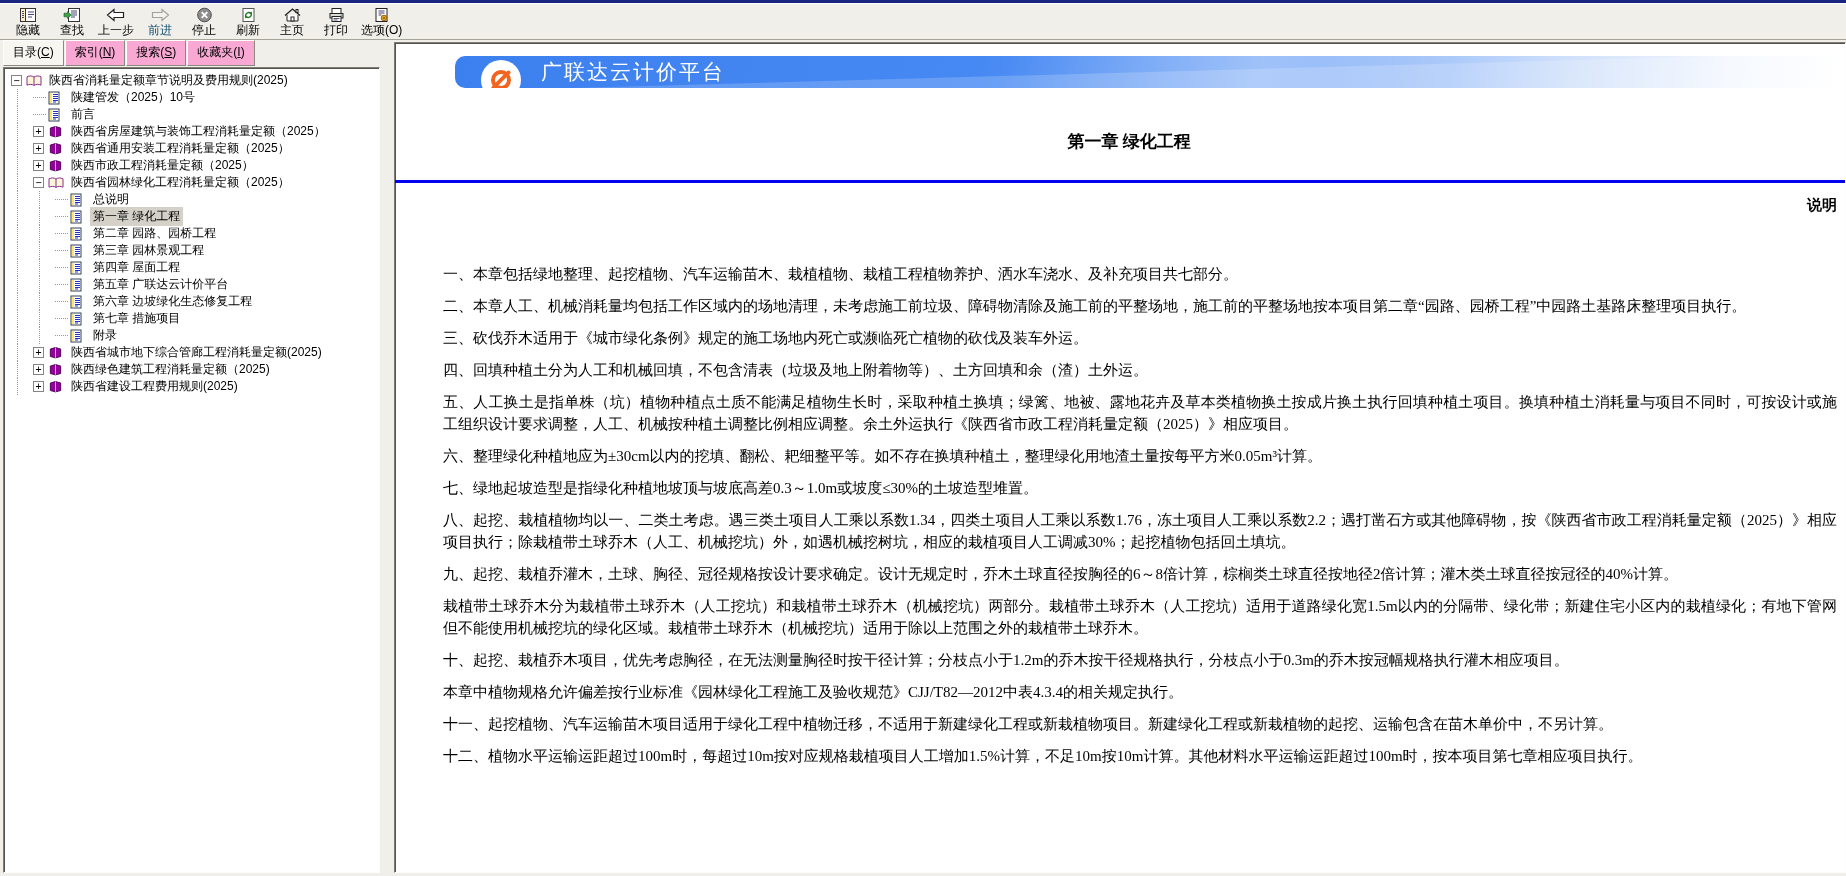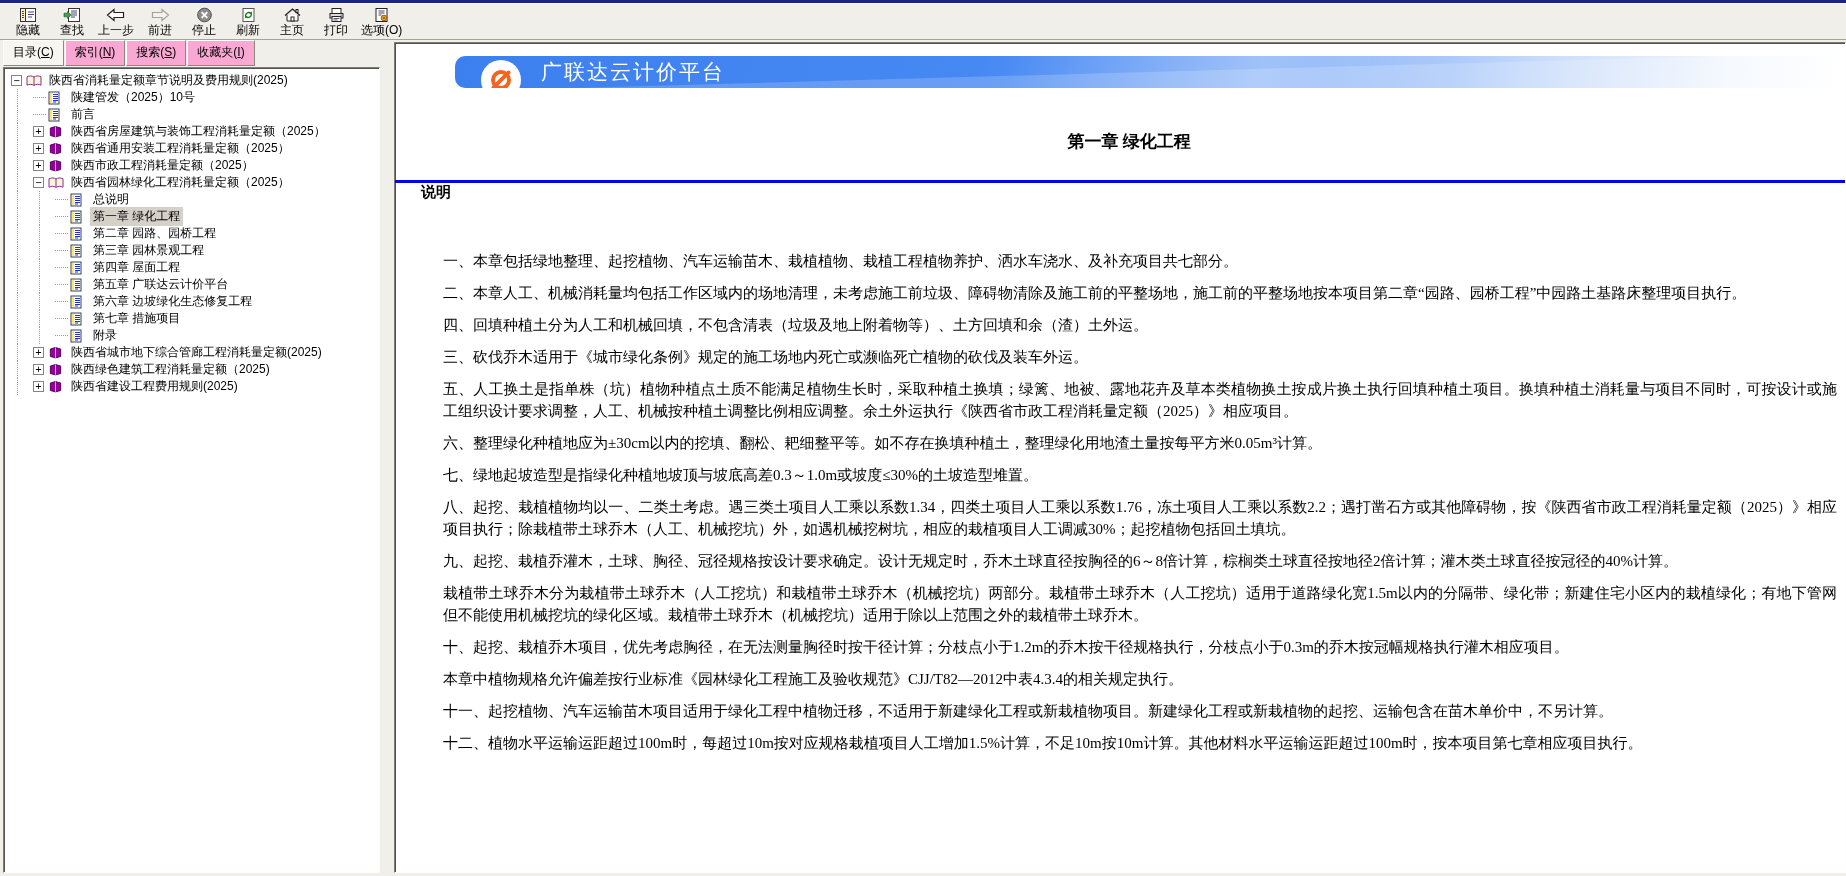--- a/index.html
+++ b/index.html
@@ -17,21 +17,21 @@
     height:37px; display:flex; align-items:flex-start; 
     padding:1px 4px 2px 6px;
     border-bottom:1px solid #a7a49a; box-shadow:0 1px 0 #fff inset;
   }
   .tbtn {
     min-width:44px; padding:1px 2px;
     display:flex; flex-direction:column; align-items:center; justify-content:flex-end;
     font-size:12px; line-height:13px; gap:1px; border:1px solid transparent; cursor:default;
   }
   .tbtn .ticon { height:17px; display:flex; align-items:center; }
-  .tbtn.disabled { color:#000000; }
+  .tbtn.disabled { color:#0c4a6e; }
 
   
   .workspace { display:flex; height:836px; }
   .left-panel { width:380px; display:flex; flex-direction:column; padding:2px 0 3px 3px; }
   .tabrow { height:25px; display:flex; align-items:flex-end; padding-bottom:1px; }
   .tab {
     font-size:12px; padding:3px 9px 4px; background:#f9a8d4;
     border:1px solid; border-color:#ffffff #8a887f #8a887f #ffffff;
     margin-right:1px; white-space:nowrap; cursor:default;
   }
@@ -84,21 +84,21 @@
     background:#fff; border-radius:50%; display:flex; align-items:center; justify-content:center; z-index:2;
   }
   .banner-title {
     position:absolute; left:86px; top:50%; transform:translateY(-50%);
     color:#fff; font-size:21px; letter-spacing:2px; z-index:2;
   }
 
   .doc-area { font-family:"Liberation Serif","DejaVu Serif",serif; }
   .chapter-title { text-align:center; font-weight:bold; font-size:17px; margin-top:42px; }
   .blue-rule { height:3px; background:#0202f0; margin:27px -8px 0 -26px; }
-  .section-title { text-align:left; font-weight:bold; font-size:15px; margin-top:0; }
+  .section-title { text-align:right; font-weight:bold; font-size:15px; margin-top:13px; }
   .doc { margin-top:48px; font-size:15px; line-height:22px; text-align:justify;margin-left:22px; }
   .doc p { margin:0 0 10px 0; }
 </style>
 </head>
 <body>
 
 <div class="titlebar-strip"></div>
 
 <div class="toolbar">
   <div class="tbtn">
@@ -472,22 +472,22 @@
       </div>
 
       <div class="doc-area">
         <div class="chapter-title">第一章 绿化工程</div>
         <div class="blue-rule"></div>
         <div class="section-title">说明</div>
 
         <div class="doc">
           <p>一、本章包括绿地整理、起挖植物、汽车运输苗木、栽植植物、栽植工程植物养护、洒水车浇水、及补充项目共七部分。</p>
           <p>二、本章人工、机械消耗量均包括工作区域内的场地清理，未考虑施工前垃圾、障碍物清除及施工前的平整场地，施工前的平整场地按本项目第二章“园路、园桥工程”中园路土基路床整理项目执行。</p>
+          <p>三、砍伐乔木适用于《城市绿化条例》规定的施工场地内死亡或濒临死亡植物的砍伐及装车外运。</p>
           <p>四、回填种植土分为人工和机械回填，不包含清表（垃圾及地上附着物等）、土方回填和余（渣）土外运。</p>
-          <p>三、砍伐乔木适用于《城市绿化条例》规定的施工场地内死亡或濒临死亡植物的砍伐及装车外运。</p>
           <p>五、人工换土是指单株（坑）植物种植点土质不能满足植物生长时，采取种植土换填；绿篱、地被、露地花卉及草本类植物换土按成片换土执行回填种植土项目。换填种植土消耗量与项目不同时，可按设计或施工组织设计要求调整，人工、机械按种植土调整比例相应调整。余土外运执行《陕西省市政工程消耗量定额（2025）》相应项目。</p>
           <p>六、整理绿化种植地应为±30cm以内的挖填、翻松、耙细整平等。如不存在换填种植土，整理绿化用地渣土量按每平方米0.05m³计算。</p>
           <p>七、绿地起坡造型是指绿化种植地坡顶与坡底高差0.3～1.0m或坡度≤30%的土坡造型堆置。</p>
           <p>八、起挖、栽植植物均以一、二类土考虑。遇三类土项目人工乘以系数1.34，四类土项目人工乘以系数1.76，冻土项目人工乘以系数2.2；遇打凿石方或其他障碍物，按《陕西省市政工程消耗量定额（2025）》相应项目执行；除栽植带土球乔木（人工、机械挖坑）外，如遇机械挖树坑，相应的栽植项目人工调减30%；起挖植物包括回土填坑。</p>
           <p>九、起挖、栽植乔灌木，土球、胸径、冠径规格按设计要求确定。设计无规定时，乔木土球直径按胸径的6～8倍计算，棕榈类土球直径按地径2倍计算；灌木类土球直径按冠径的40%计算。</p>
           <p>栽植带土球乔木分为栽植带土球乔木（人工挖坑）和栽植带土球乔木（机械挖坑）两部分。栽植带土球乔木（人工挖坑）适用于道路绿化宽1.5m以内的分隔带、绿化带；新建住宅小区内的栽植绿化；有地下管网但不能使用机械挖坑的绿化区域。栽植带土球乔木（机械挖坑）适用于除以上范围之外的栽植带土球乔木。</p>
           <p>十、起挖、栽植乔木项目，优先考虑胸径，在无法测量胸径时按干径计算；分枝点小于1.2m的乔木按干径规格执行，分枝点小于0.3m的乔木按冠幅规格执行灌木相应项目。</p>
           <p>本章中植物规格允许偏差按行业标准《园林绿化工程施工及验收规范》CJJ/T82—2012中表4.3.4的相关规定执行。</p>
           <p>十一、起挖植物、汽车运输苗木项目适用于绿化工程中植物迁移，不适用于新建绿化工程或新栽植物项目。新建绿化工程或新栽植物的起挖、运输包含在苗木单价中，不另计算。</p>
           <p>十二、植物水平运输运距超过100m时，每超过10m按对应规格栽植项目人工增加1.5%计算，不足10m按10m计算。其他材料水平运输运距超过100m时，按本项目第七章相应项目执行。</p>

